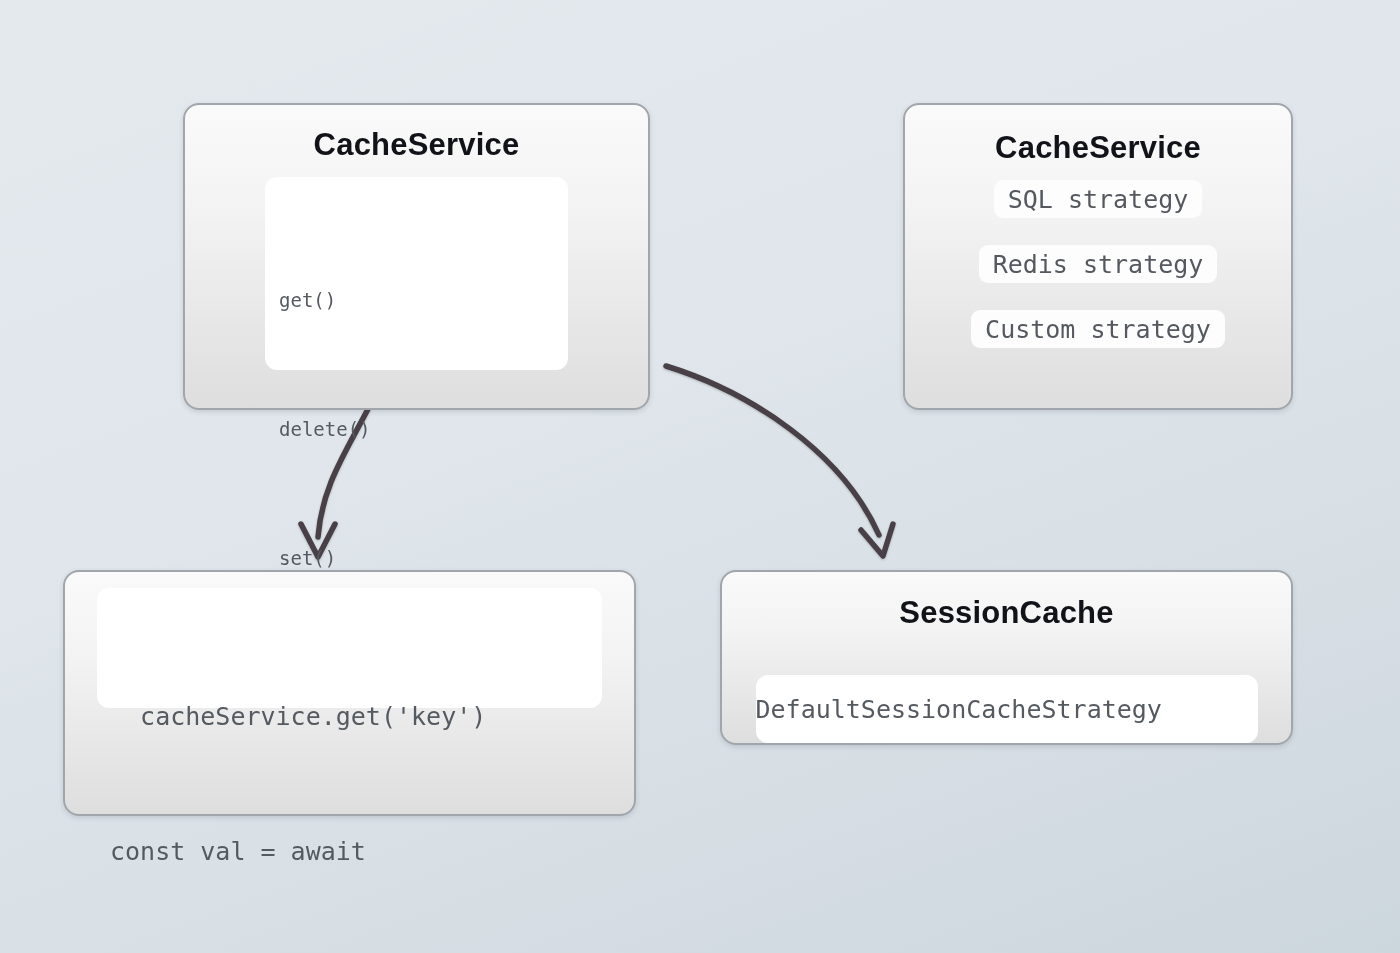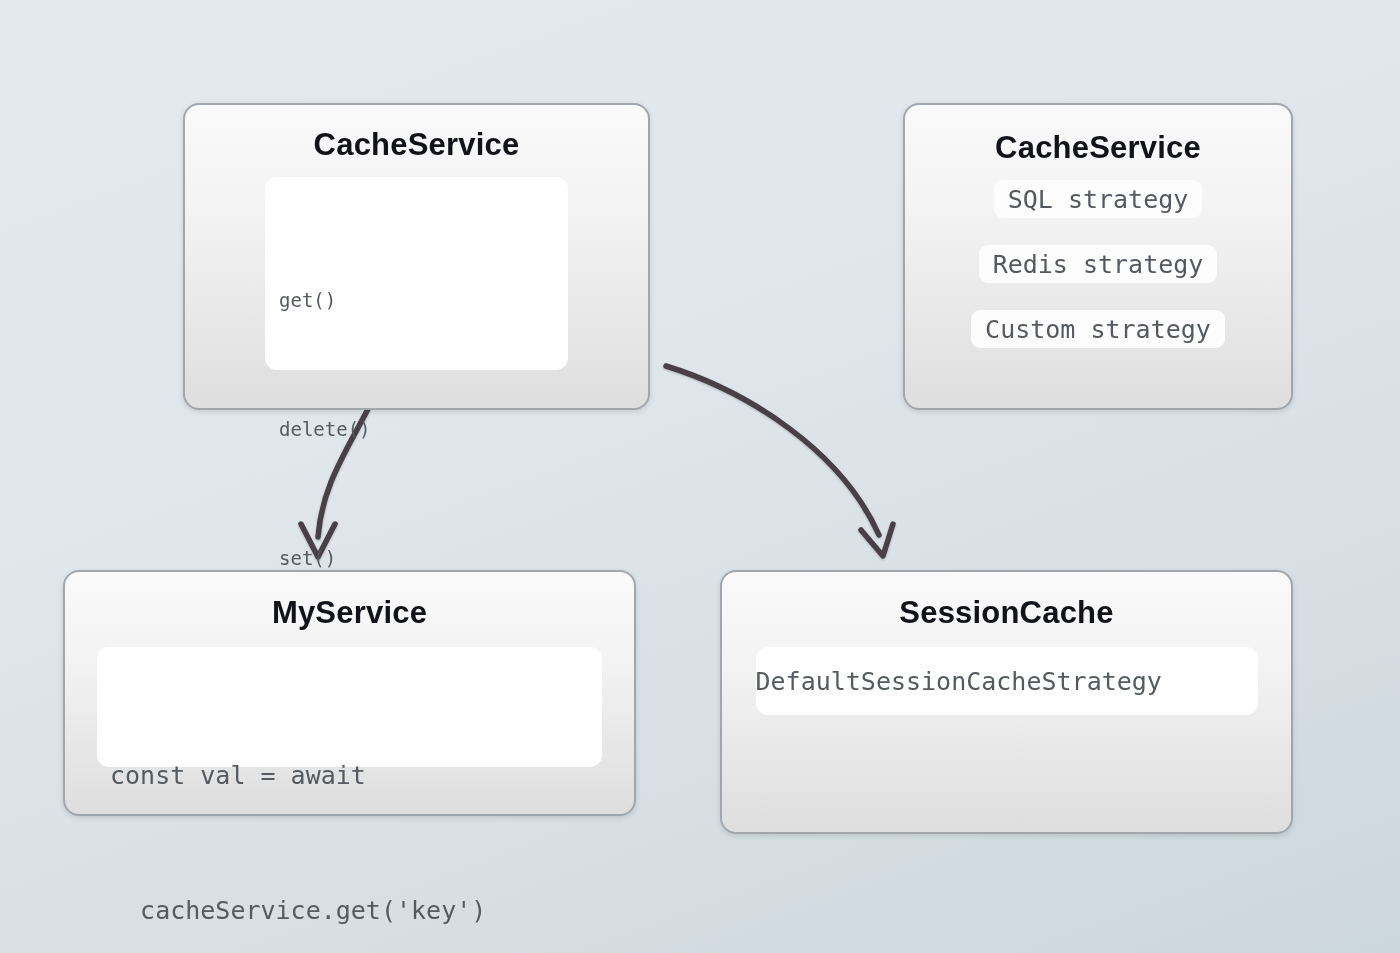--- a/index.html
+++ b/index.html
@@ -95,21 +95,21 @@
   #card-myservice .card-title { font-size: 31px; margin-top: 23px; }
   #card-myservice .code-panel {
     width: 505px; height: 120px;
     margin-top: 16px;
     padding: 16px 0 0 13px;
     font-size: 25px;
     line-height: 45px;
   }
 
   #card-sessioncache {
-    left: 720px; top: 570px; width: 573px; height: 264px;
+    left: 720px; top: 570px; width: 573px; height: 175px; gap: 28px;
   }
   #card-sessioncache .card-title { font-size: 31px; margin-top: 23px; }
   #card-sessioncache .code-panel {
     width: 502px; height: 68px;
     margin-top: 16px;
     font-size: 25px;
     display: flex; align-items: center;
   }
 
   
@@ -158,24 +158,23 @@
   <div class="card" id="card-cachestrategy">
     <div class="card-title">CacheService</div>
     <div class="pill-list">
       <div class="pill">SQL strategy</div>
       <div class="pill">Redis strategy</div>
       <div class="pill">Custom strategy</div>
     </div>
   </div>
 
   <div class="card" id="card-myservice">
-    <div class="card-title">MyService</div>
     <div class="code-panel">
+      <span class="code-line">  cacheService.get('key')</span>
       <span class="code-line">const val = await</span>
-      <span class="code-line">  cacheService.get('key')</span>
     </div>
   </div>
 
   <div class="card" id="card-sessioncache">
     <div class="card-title">SessionCache</div>
     <div class="code-panel">DefaultSessionCacheStrategy</div>
   </div>
 
 </div>
 

